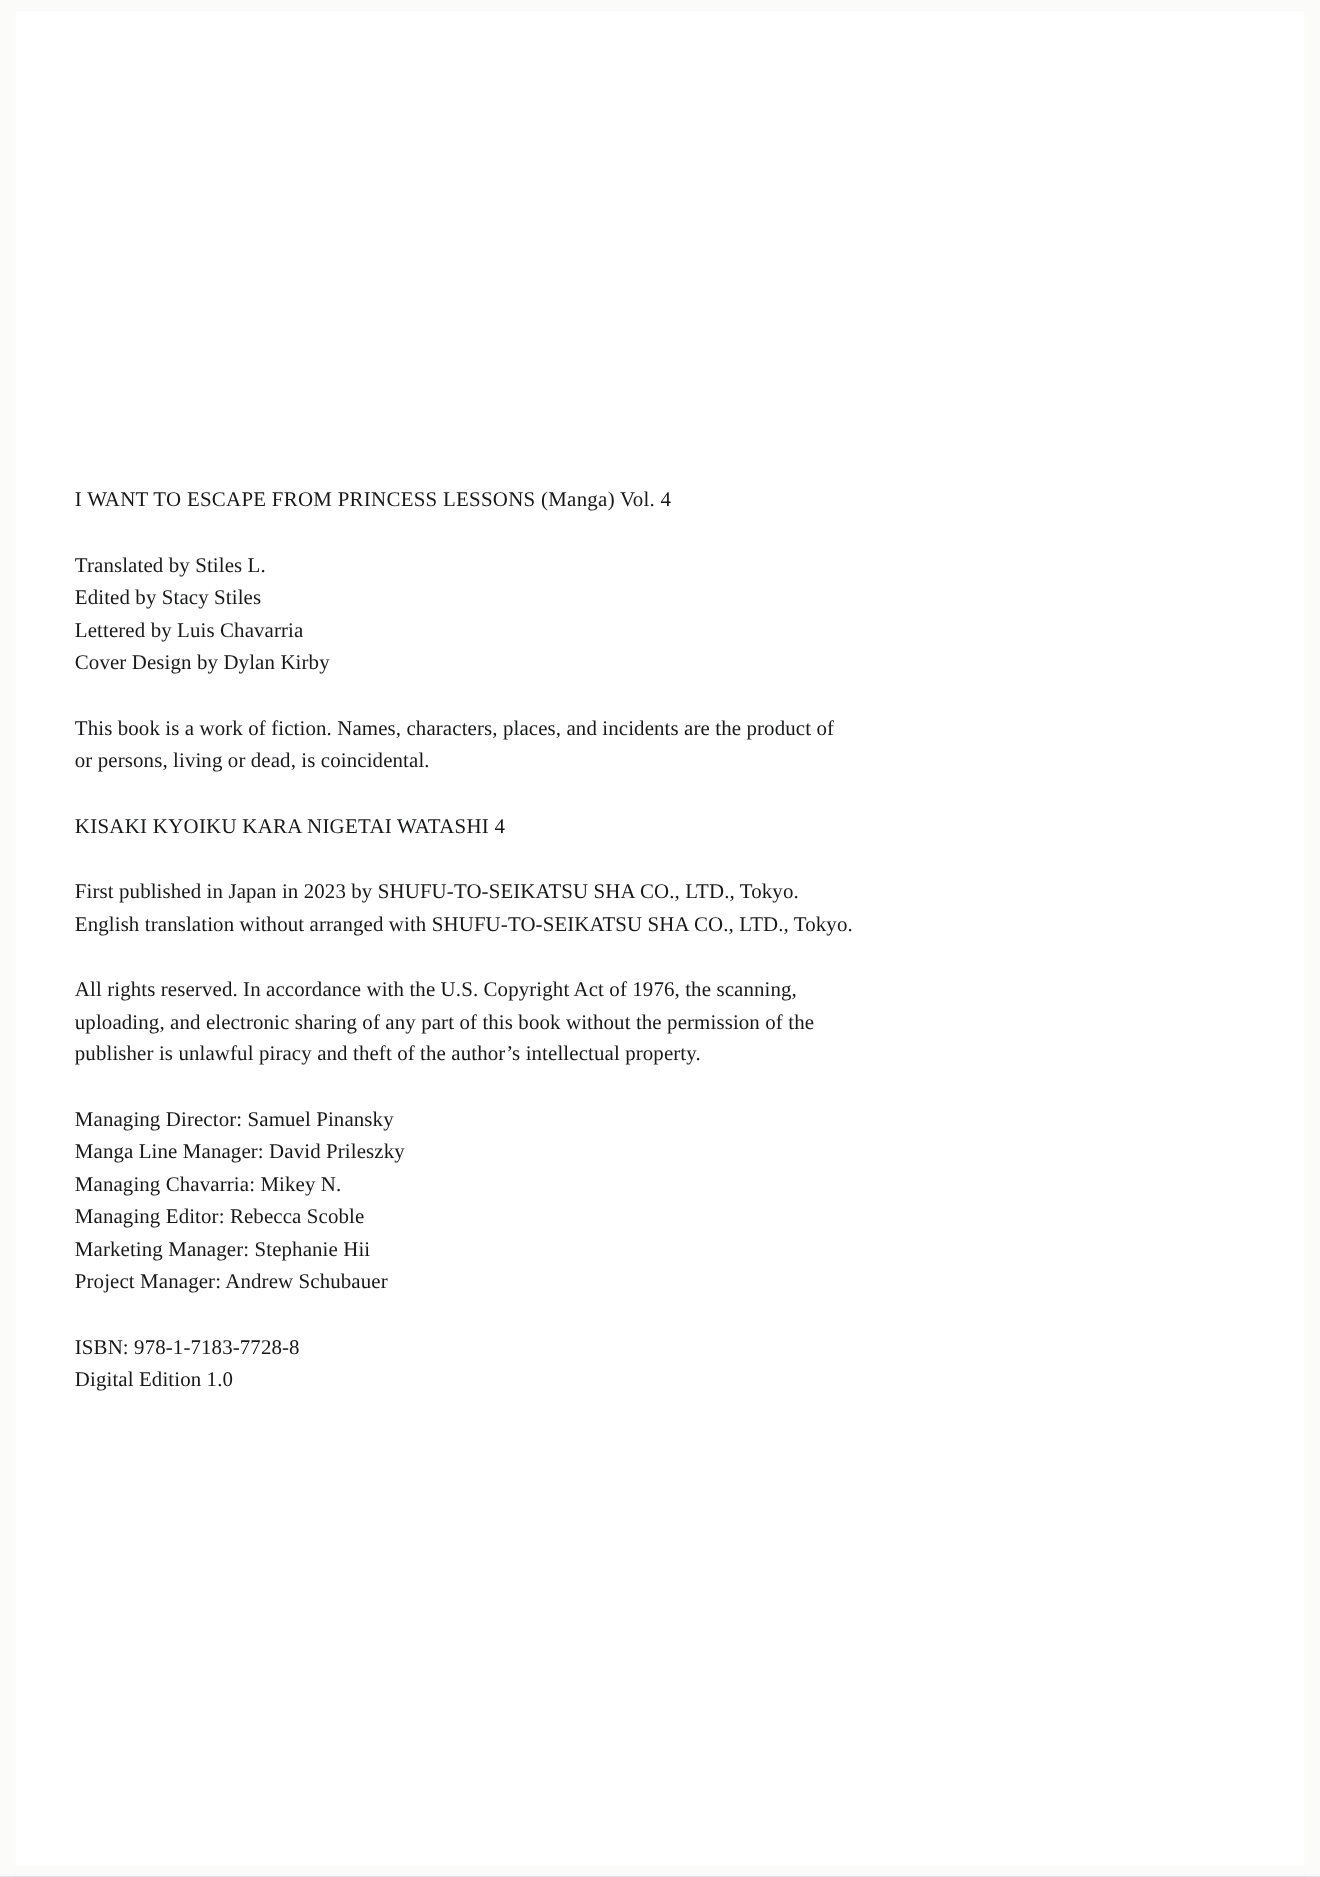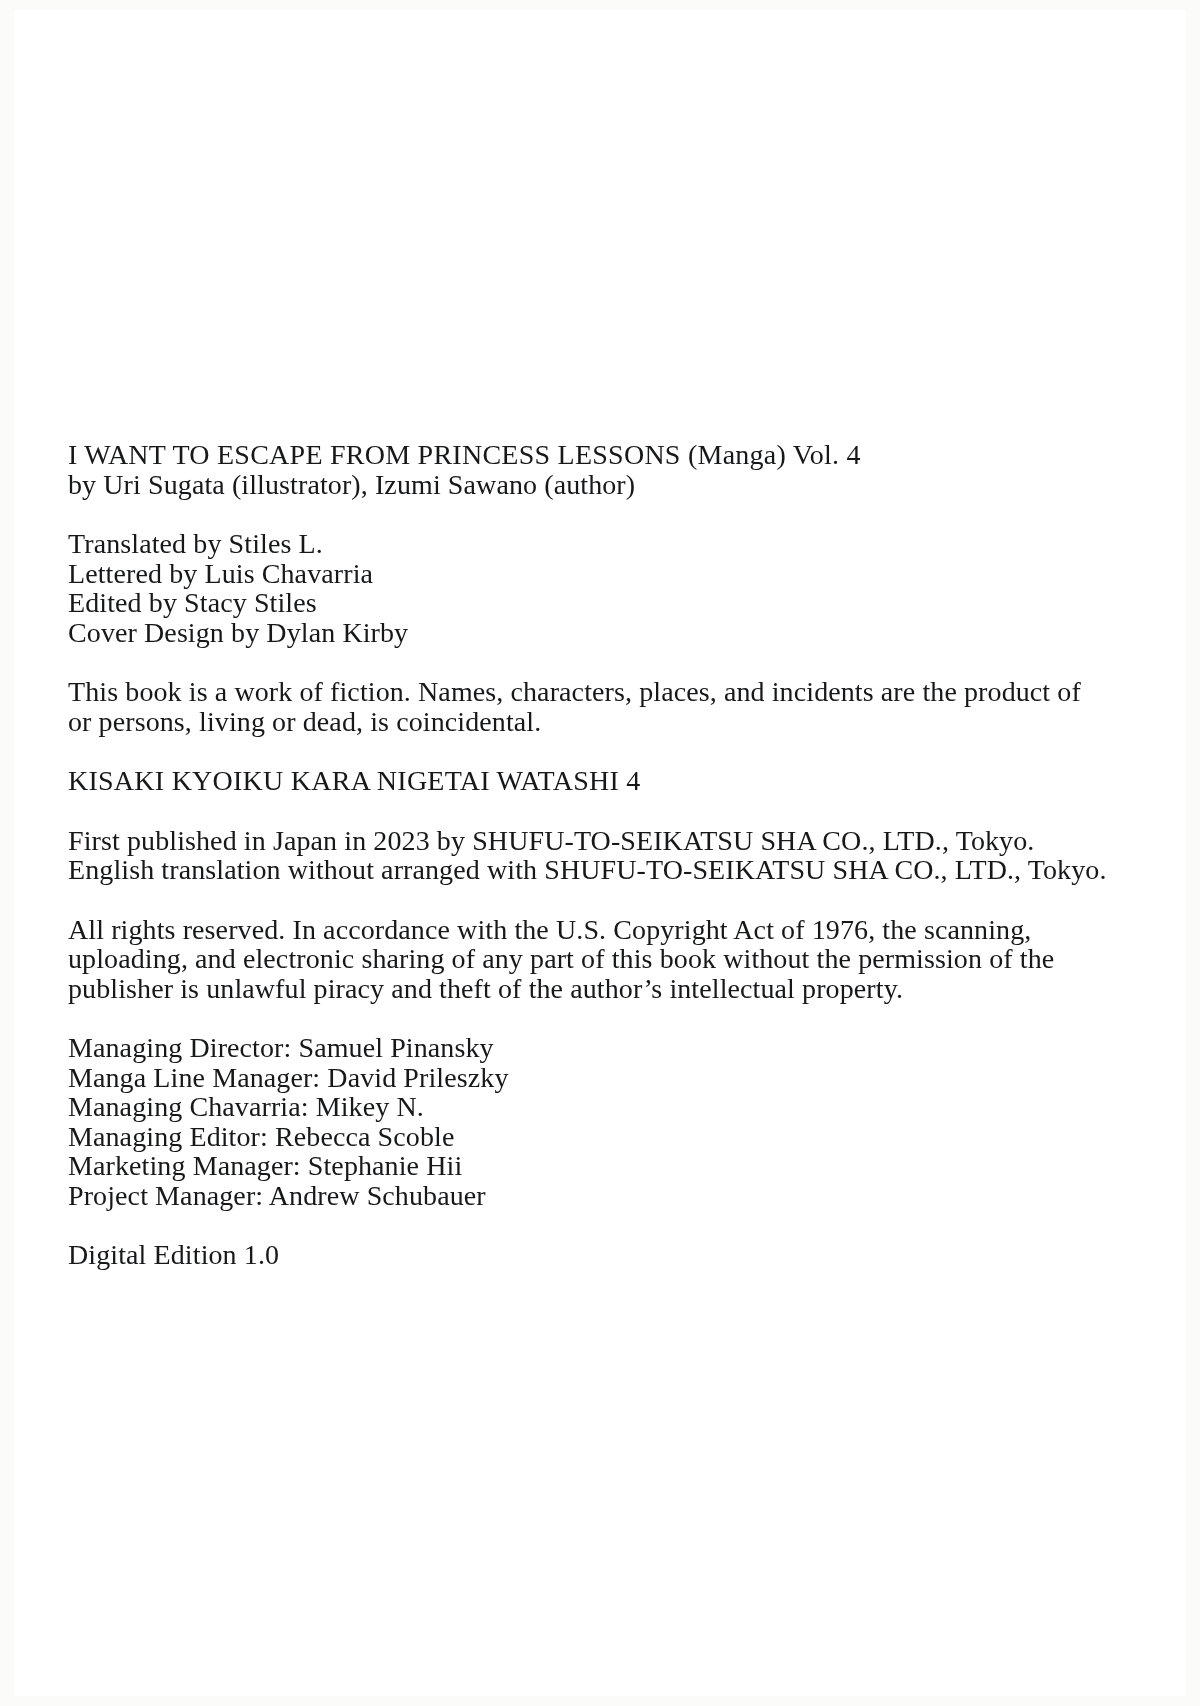--- a/index.html
+++ b/index.html
@@ -35,21 +35,21 @@
   .page-edge-bottom { left: 0; bottom: 0; height: 10px; width: 100%; }
 
   .text-block {
     position: absolute;
     left: 68px;
     top: 440px;
     width: 892px;
   }
 
   .para {
-    font-size: 28px;
+    font-size: 19px;
     line-height: 29.5px;
     color: #17181a;
     margin: 0 0 30px 0;
     text-align: left;
     letter-spacing: 0.1px;
   }
   .para:last-child {
     margin-bottom: 0;
   }
   .para .line {
@@ -67,27 +67,26 @@
 
   <div class="page-edge-top"></div>
   <div class="page-edge-bottom"></div>
   <div class="page-edge-left"></div>
   <div class="page-edge-right"></div>
 
   <div class="text-block">
 
     <p class="para">
       <span class="line title-line">I WANT TO ESCAPE FROM PRINCESS LESSONS (Manga) Vol. 4</span>
-      <span class="line">by Uri Sugata (illustrator), Izumi Sawano (author)</span>
     </p>
 
     <p class="para">
       <span class="line">Translated by Stiles L.</span>
+      <span class="line">Edited by Stacy Stiles</span>
       <span class="line">Lettered by Luis Chavarria</span>
-      <span class="line">Edited by Stacy Stiles</span>
       <span class="line">Cover Design by Dylan Kirby</span>
     </p>
 
     <p class="para">
       <span class="line">This book is a work of fiction. Names, characters, places, and incidents are the product of</span>
       <span class="line">or persons, living or dead, is coincidental.</span>
     </p>
 
     <p class="para">
       <span class="line title-line">KISAKI KYOIKU KARA NIGETAI WATASHI 4</span>
@@ -108,17 +107,18 @@
     <p class="para">
       <span class="line">Managing Director: Samuel Pinansky</span>
       <span class="line">Manga Line Manager: David Prileszky</span>
       <span class="line">Managing Chavarria: Mikey N.</span>
       <span class="line">Managing Editor: Rebecca Scoble</span>
       <span class="line">Marketing Manager: Stephanie Hii</span>
       <span class="line">Project Manager: Andrew Schubauer</span>
     </p>
 
     <p class="para">
+      <span class="line">ISBN: 978-1-7183-7728-8</span>
       <span class="line">Digital Edition 1.0</span>
     </p>
 
   </div>
 </div>
 
 </body></html>

